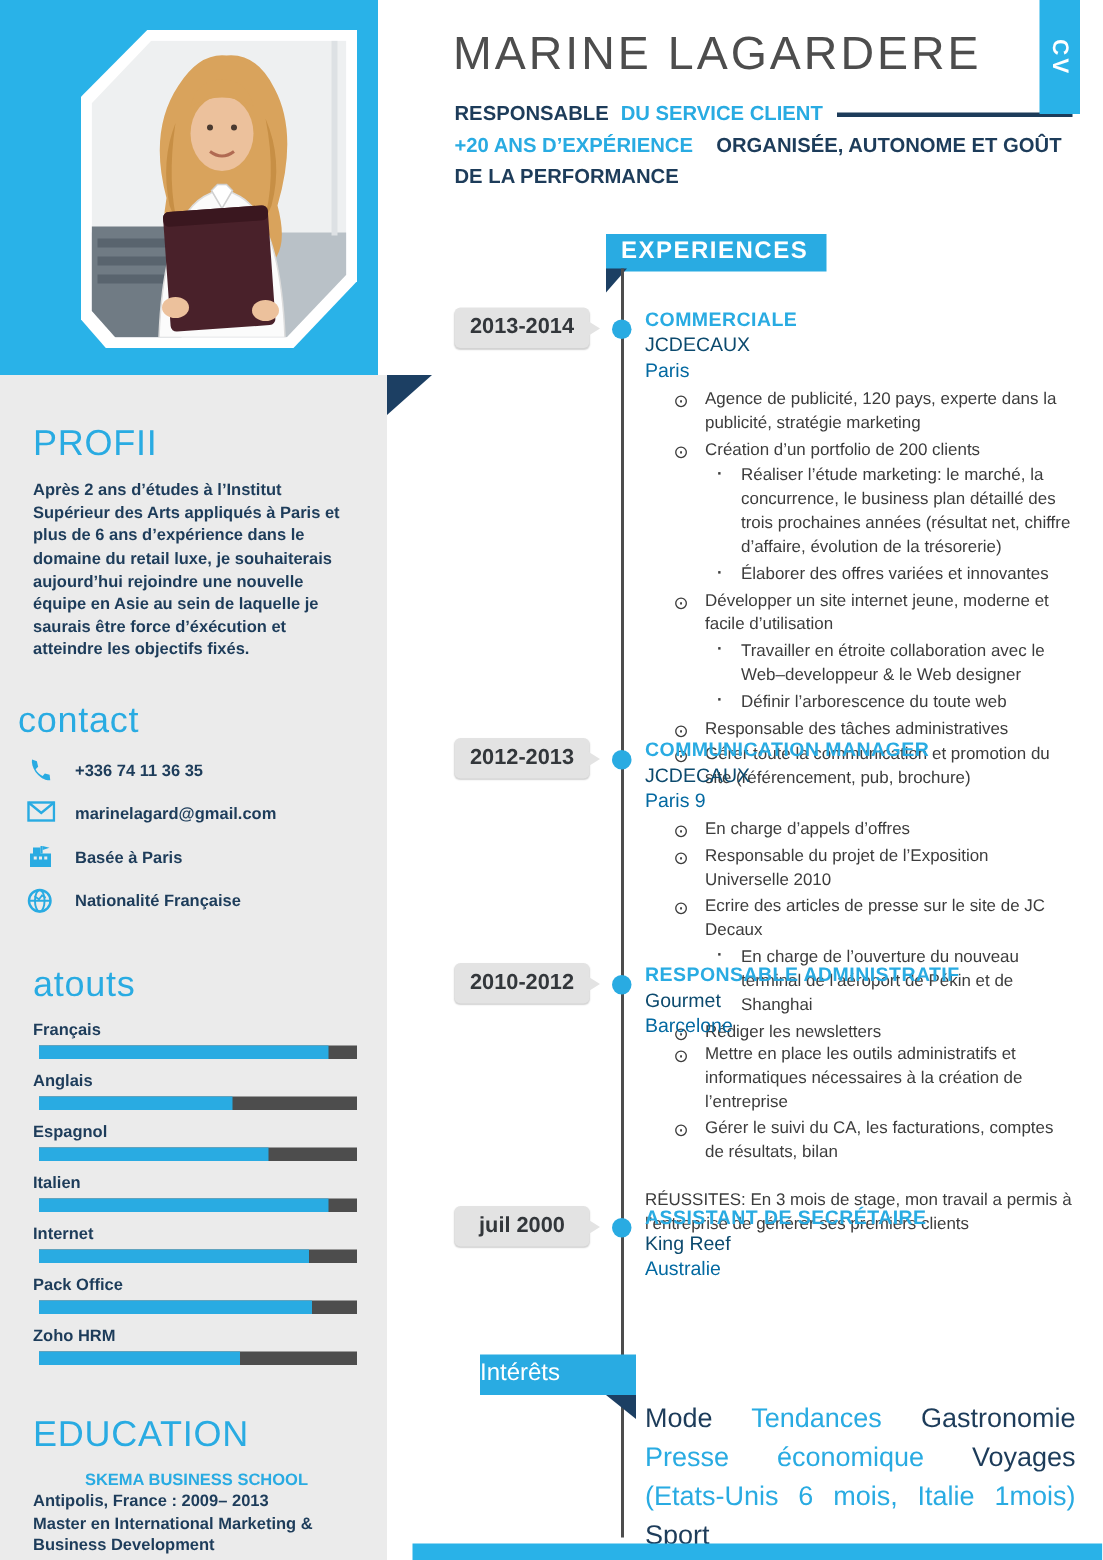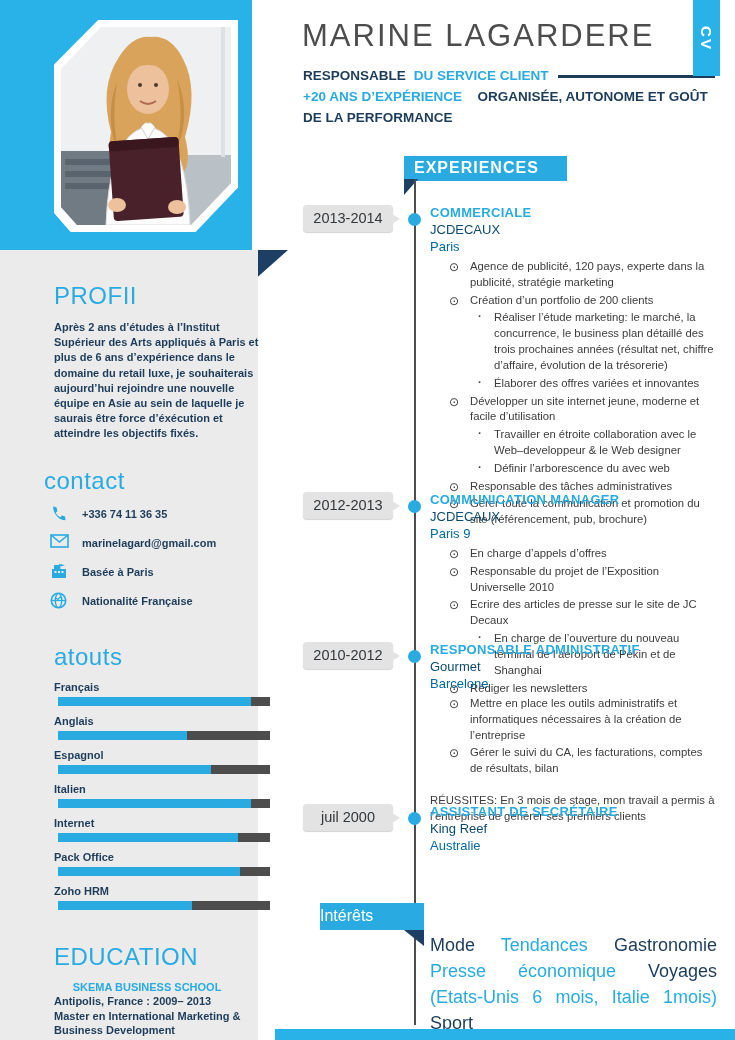--- a/index.html
+++ b/index.html
@@ -10,21 +10,21 @@
   .photo-block{position:absolute;left:0;top:0;width:252px;height:252px;background:#29b2e8;}
   .photo-fold{position:absolute;left:252px;top:250px;width:0;height:0;
     border-top:32px solid #1c3f63;border-right:36px solid transparent;}
   .photo-frame{position:absolute;left:54px;top:20px;width:184px;height:212px;background:#fff;
     clip-path:polygon(24% 0,100% 0,100% 79%,77% 100%,9% 100%,0 91%,0 21%);padding:0;}
   .photo-frame svg{position:absolute;left:7px;top:7px;}
 
   
   .sidebar{position:absolute;left:0;top:250px;width:258px;height:790px;background:#ebebeb;}
   .side-h{color:#29abe2;font-size:24px;font-weight:normal;margin:0 0 10px 0;letter-spacing:.5px;}
-  .side-section{padding:0 18px 0 22px;margin-left:32px;}
+  .side-section{padding:0 18px 0 22px;}
   .profile-text{color:#1d3c5a;font-weight:bold;font-size:11px;line-height:1.38;margin:0;width:218px;}
   .sec-profile{padding-top:32px;}
   .sec-contact{padding-top:26px;padding-left:12px;}
   .contact-row{display:flex;align-items:center;margin:0 0 12px 6px;}
   .cicon{width:20px;height:17px;margin-right:12px;flex:0 0 20px;}
   .ctext{color:#1d3c5a;font-weight:bold;font-size:11px;}
   .sec-atouts{padding-top:22px;}
   .skill{margin-bottom:9px;}
   .skill-label{color:#1d3c5a;font-weight:bold;font-size:11px;margin:0 0 4px 0;}
   .skill-track{width:212px;height:9px;background:#4d4d4d;margin-left:4px;}
@@ -43,28 +43,28 @@
   .t-navy{color:#1d3c5a;}
   .t-cyan{color:#29abe2;}
   .sub-rule{flex:1;height:3px;background:#1d3c5a;margin-left:9px;}
   .sub-gap{display:inline-block;width:8px;}
   .cv-tab{position:absolute;left:693px;top:0;width:27px;height:76px;background:#29b2e8;
     display:flex;align-items:center;justify-content:center;}
   .cv-tab span{transform:rotate(90deg);color:#fff;font-size:15px;font-weight:bold;letter-spacing:2px;}
 
   
   .exp-heading{position:absolute;left:404px;top:156px;background:#29abe2;color:#fff;
-    font-size:16px;font-weight:bold;letter-spacing:1px;padding:3px 28px 4px 10px;}
+    font-size:16px;font-weight:bold;letter-spacing:1px;padding:3px 12px 4px 10px;}
   .exp-fold{position:absolute;left:404px;top:179px;width:0;height:0;
     border-left:14px solid #1c3f63;border-bottom:16px solid transparent;}
   .timeline{position:absolute;left:414px;top:179px;width:2px;height:846px;background:#4d4d4d;}
 
   .job{position:absolute;left:430px;width:285px;}
   .job-badge{position:absolute;left:-127px;top:0;width:90px;height:27px;background:#e3e3e3;
-    border-radius:4px;color:#33373b;font-weight:normal;font-size:14.5px;text-align:center;line-height:27px;
+    border-radius:4px;color:#33373b;font-weight:bold;font-size:14.5px;text-align:center;line-height:27px;
     box-shadow:0 1px 1px rgba(0,0,0,.18);}
   .job-badge::after{content:"";position:absolute;right:-7px;top:9px;width:0;height:0;
     border-left:8px solid #e3e3e3;border-top:5px solid transparent;border-bottom:5px solid transparent;}
   .job-node{position:absolute;left:-22px;top:8px;width:13px;height:13px;border-radius:50%;background:#29abe2;}
   .job-title{margin:0;color:#29abe2;font-size:13px;font-weight:bold;letter-spacing:.3px;}
   .job-company{color:#0c4a6e;font-size:13px;margin-top:2px;}
   .job-location{color:#0369a1;font-size:13px;margin-top:2px;margin-bottom:5px;}
   .bullets{margin:0;padding:0;list-style:none;font-size:11.3px;color:#3c3c3c;line-height:1.4;}
   .bullets li{position:relative;padding-left:40px;margin-bottom:2px;}
   .bicon{position:absolute;left:19px;top:0;font-size:12px;color:#3c3c3c;}
@@ -260,21 +260,21 @@
         <h3 class="job-title">COMMERCIALE</h3>
         <div class="job-company">JCDECAUX</div>
         <div class="job-location">Paris</div>
         <ul class="bullets">
           <li><span class="bicon">⊙</span><span>Agence de publicité, 120 pays, experte dans la publicité, stratégie marketing</span></li>
           <li><span class="bicon">⊙</span><span>Création d’un portfolio de 200 clients</span></li>
           <li class="sub"><span class="sdot">·</span><span>Réaliser l’étude marketing: le marché, la concurrence, le business plan détaillé des trois prochaines années (résultat net, chiffre d’affaire, évolution de la trésorerie)</span></li>
           <li class="sub"><span class="sdot">·</span><span>Élaborer des offres variées et innovantes</span></li>
           <li><span class="bicon">⊙</span><span>Développer un site internet jeune, moderne et facile d’utilisation</span></li>
           <li class="sub"><span class="sdot">·</span><span>Travailler en étroite collaboration avec le Web–developpeur &amp; le Web designer</span></li>
-          <li class="sub"><span class="sdot">·</span><span>Définir l’arborescence du avec web</span></li>
+          <li class="sub"><span class="sdot">·</span><span>Définir l’arborescence du toute web</span></li>
           <li><span class="bicon">⊙</span><span>Responsable des tâches administratives</span></li>
           <li><span class="bicon">⊙</span><span>Gérer toute la communication et promotion du site (référencement, pub, brochure)</span></li>
         </ul>
       </div>
       <div class="job" style="top: 492px;">
         <div class="job-badge">2012-2013</div>
         <div class="job-node"></div>
         <h3 class="job-title">COMMUNICATION MANAGER</h3>
         <div class="job-company">JCDECAUX</div>
         <div class="job-location">Paris 9</div>

